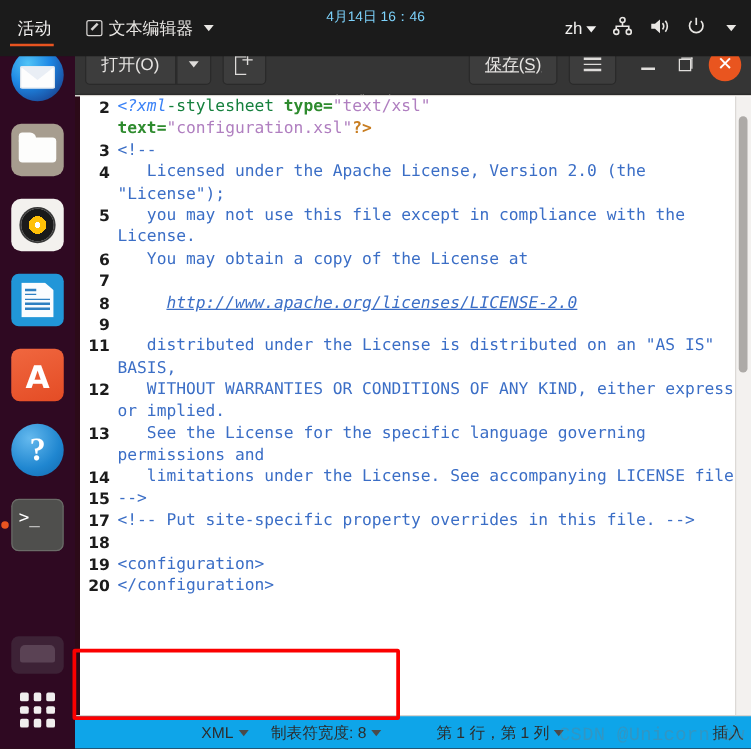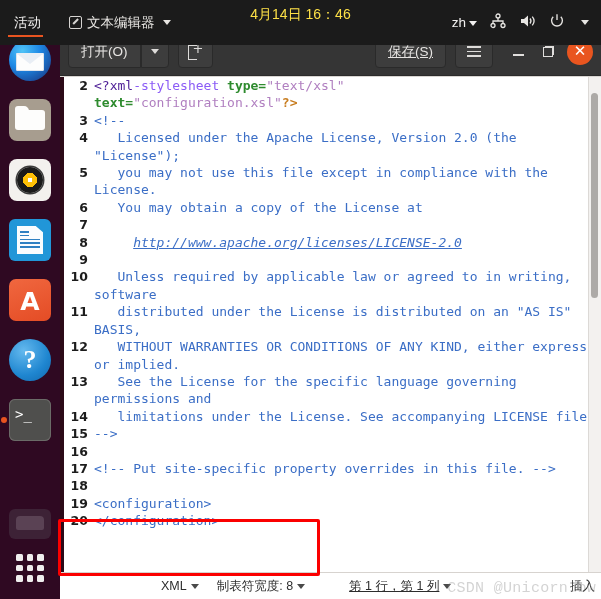--- a/index.html
+++ b/index.html
@@ -64,22 +64,22 @@
     border-right: 4.5px solid transparent;
     border-top: 5px solid currentColor;
     margin-left: 3px;
     vertical-align: middle;
   }
   #clock {
     position: absolute;
     left: 0; right: 0; top: 0;
     height: 28px; line-height: 28px;
     text-align: center;
-    font-size: 14px;
-    color: #fde047;
+    font-size: 11px;
+    color: #7dd3fc;
     pointer-events: none;
   }
   #clock span { pointer-events: auto; }
   #tray {
     margin-left: auto;
     display: flex; align-items: center;
     gap: 13px;
     padding-right: 12px;
   }
   #lang { font-size: 13.5px; color: #f2f1f0; }
@@ -390,22 +390,22 @@
     line-height: 17.4px;
     user-select: none;
   }
   .src {
     flex: 1 1 auto;
     white-space: pre-wrap;
     word-break: break-word;
     color: #3b6ec6;
     line-height: 17.4px;
   }
-  .tag      { color: #4c1d95; }
-  .pi       { color: #8b5cf6; }
+  .tag      { color: #3b82f6; font-style: italic; }
+  .pi       { color: #15803d; }
   .attr     { color: #2e8b2e; font-weight: bold; }
   .str      { color: #b07fc0; }
   .pi-end   { color: #c87d20; font-weight: bold; }
   .cmt      { color: #3b6ec6; }
   .cmtmark  { color: #3b6ec6; }
   .url      { color: #3b6ec6; font-style: italic; text-decoration: underline; }
   .eltag    { color: #3b6ec6; }
 
   #scrollbar {
     position: absolute; right: 0; top: 0;
@@ -418,41 +418,41 @@
     right: 3px; top: 16px;
     width: 7px; height: 205px;
     background: #adaaa7;
     border-radius: 4px;
   }
 
   
   #statusbar {
     flex: 0 0 27px;
     height: 27px;
-    background: #ffffff;
+    background: #0ea5e9;
     border-top: 1px solid #d7d3cf;
     display: flex; align-items: center;
     color: #2d2d2d;
     font-size: 12.5px;
     position: relative;
   }
   .sb-item {
     display: flex; align-items: center; gap: 4px;
     padding: 0 9px;
     white-space: nowrap;
   }
   .sb-caret {
     width: 0; height: 0;
     border-left: 4px solid transparent;
     border-right: 4px solid transparent;
     border-top: 5px solid #4a4a4a;
     display: inline-block;
   }
   #sb-left-pad { flex: 0 0 92px; }
-  #sb-pos { margin-left: 26px; text-decoration: underline; }
+  #sb-pos { margin-left: 26px; }
   #sb-ins { margin-left: auto; padding-right: 6px; }
 
   
   #watermark {
     position: absolute;
     right: 5px; bottom: 2px;
     font-size: 15px;
     color: rgba(120,120,120,0.33);
     font-family: Liberation Mono, monospace;
     white-space: nowrap;
@@ -629,46 +629,38 @@
           </div>
           <div class="cl">
             <span class="ln">8</span>
             <span class="src"><span class="cmt">     </span><span class="url">http://www.apache.org/licenses/LICENSE-2.0</span></span>
           </div>
           <div class="cl">
             <span class="ln">9</span>
             <span class="src"><span class="cmt"></span></span>
           </div>
           <div class="cl">
-            <span class="ln">10</span>
-            <span class="src"><span class="cmt">   Unless required by applicable law or agreed to in writing, software</span></span>
-          </div>
-          <div class="cl">
             <span class="ln">11</span>
             <span class="src"><span class="cmt">   distributed under the License is distributed on an "AS IS" BASIS,</span></span>
           </div>
           <div class="cl">
             <span class="ln">12</span>
             <span class="src"><span class="cmt">   WITHOUT WARRANTIES OR CONDITIONS OF ANY KIND, either express or implied.</span></span>
           </div>
           <div class="cl">
             <span class="ln">13</span>
             <span class="src"><span class="cmt">   See the License for the specific language governing permissions and</span></span>
           </div>
           <div class="cl">
             <span class="ln">14</span>
             <span class="src"><span class="cmt">   limitations under the License. See accompanying LICENSE file.</span></span>
           </div>
           <div class="cl">
             <span class="ln">15</span>
             <span class="src"><span class="cmtmark">--&gt;</span></span>
-          </div>
-          <div class="cl">
-            <span class="ln">16</span>
-            <span class="src"><span></span></span>
           </div>
           <div class="cl">
             <span class="ln">17</span>
             <span class="src"><span class="cmt">&lt;!-- Put site-specific property overrides in this file. --&gt;</span></span>
           </div>
           <div class="cl">
             <span class="ln">18</span>
             <span class="src"><span></span></span>
           </div>
           <div class="cl">

